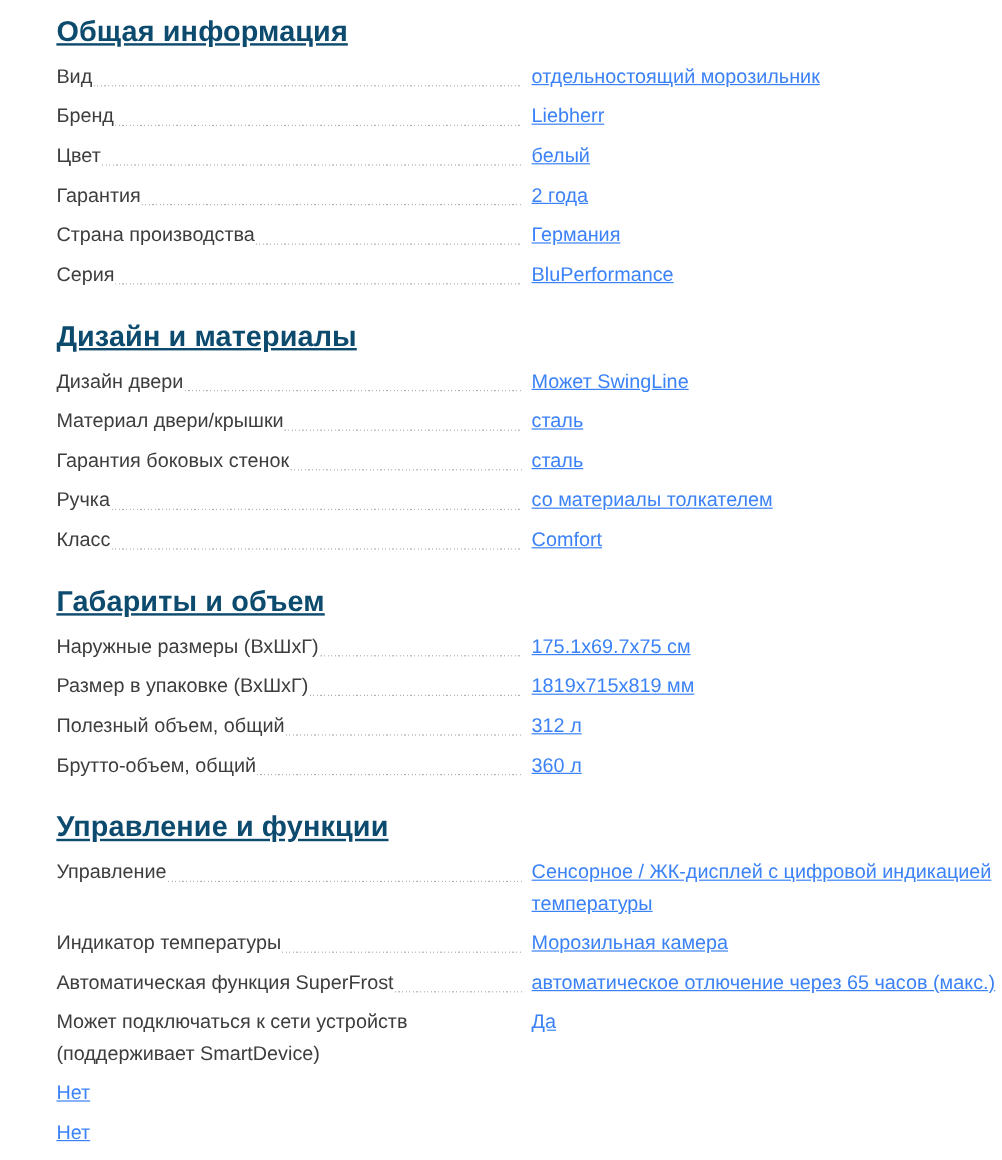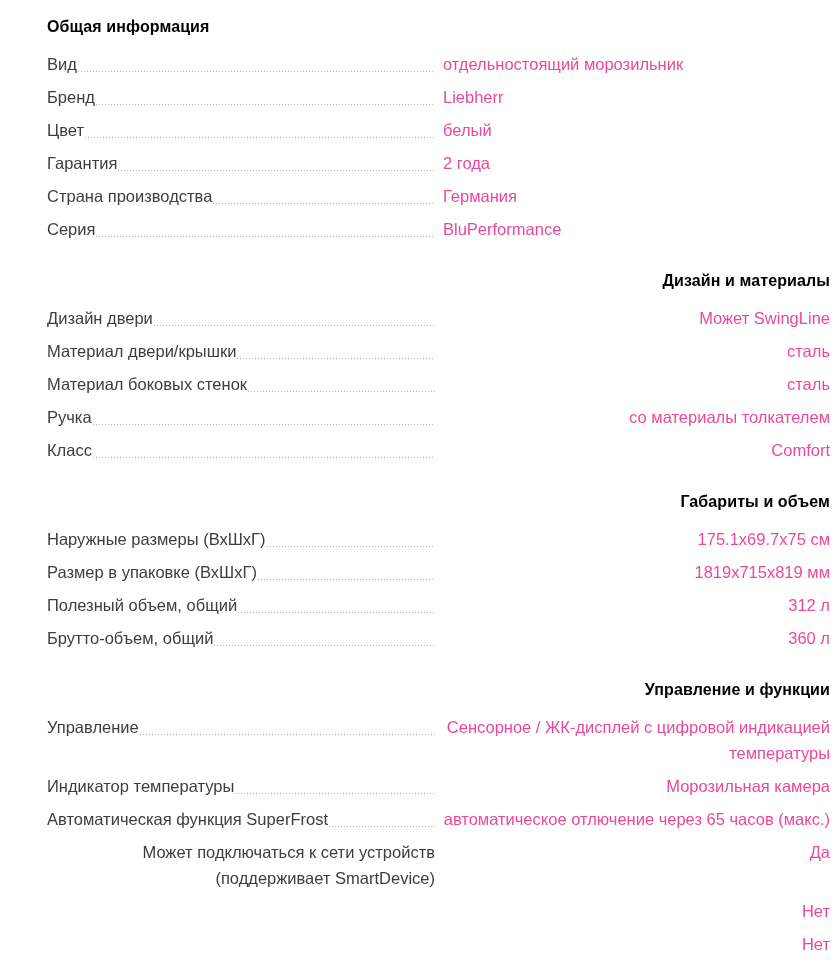--- a/index.html
+++ b/index.html
@@ -13,29 +13,30 @@
     font-family: "Liberation Sans", "DejaVu Sans", sans-serif;
     color: #3d3d3d;
     box-sizing: border-box;
   }
   main.spec-sheet {
     box-sizing: border-box;
     width: 835px;
     padding: 12px 5px 10px 47px;
   }
   section.section { margin: 0; padding: 0; }
-  section.section + section.section { margin-top: 20px; text-align: right; }
+  section.section + section.section { margin-top: 20px; }
   h2.section-title {
     margin: 0 0 6px 0;
     padding: 0;
-    font-size: 16px;
+    font-size: 24px;
     line-height: 30px;
     font-weight: bold;
-    color: #000000;
+    color: #0c4a6e;
     letter-spacing: 0.1px;
+    text-decoration: underline;
   }
   .rows { display: block; }
   .row {
     display: flex;
     align-items: flex-start;
     padding: 3px 0 4px 0;
   }
   .left {
     box-sizing: border-box;
     width: 396px;
@@ -60,22 +61,23 @@
     background-image: repeating-linear-gradient(
       90deg,
       #b1b1b1 0px, #b1b1b1 1px,
       transparent 1px, transparent 3px
     );
   }
   .value {
     flex: 1 1 auto;
     font-size: 16.5px;
     line-height: 26px;
-    color: #ec4899;
+    color: #3b82f6;
     min-width: 0;
+    text-decoration: underline;
   }
 </style>
 </head>
 <body>
 
 <main class="spec-sheet">
   <div id="sections-root">
   <section class="section">
     <h2 class="section-title">Общая информация</h2>
     <div class="rows">
@@ -143,21 +145,21 @@
   <div class="row">
     <div class="left">
       <span class="label">Материал двери/крышки</span>
       <span class="leader"></span>
     </div>
     <div class="value">сталь</div>
   </div>
 
   <div class="row">
     <div class="left">
-      <span class="label">Материал боковых стенок</span>
+      <span class="label">Гарантия боковых стенок</span>
       <span class="leader"></span>
     </div>
     <div class="value">сталь</div>
   </div>
 
   <div class="row">
     <div class="left">
       <span class="label">Ручка</span>
       <span class="leader"></span>
     </div>

